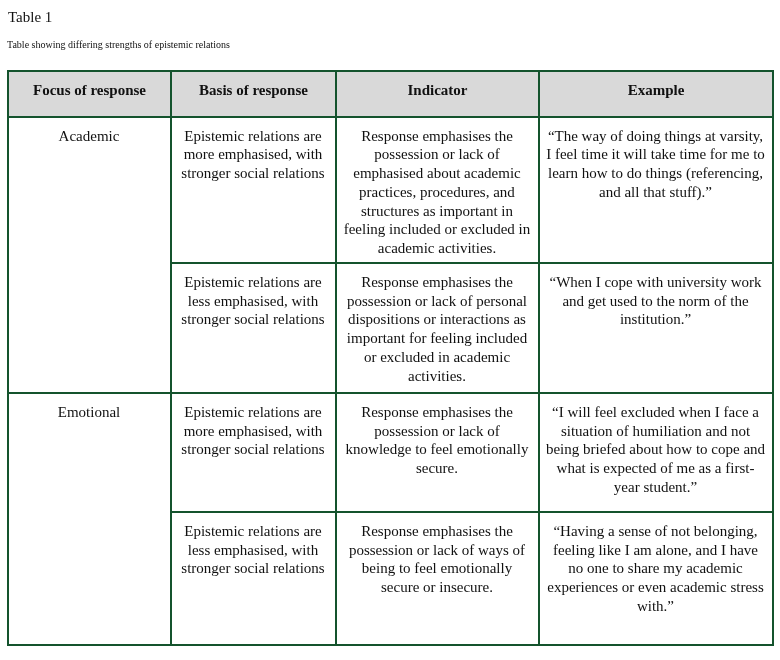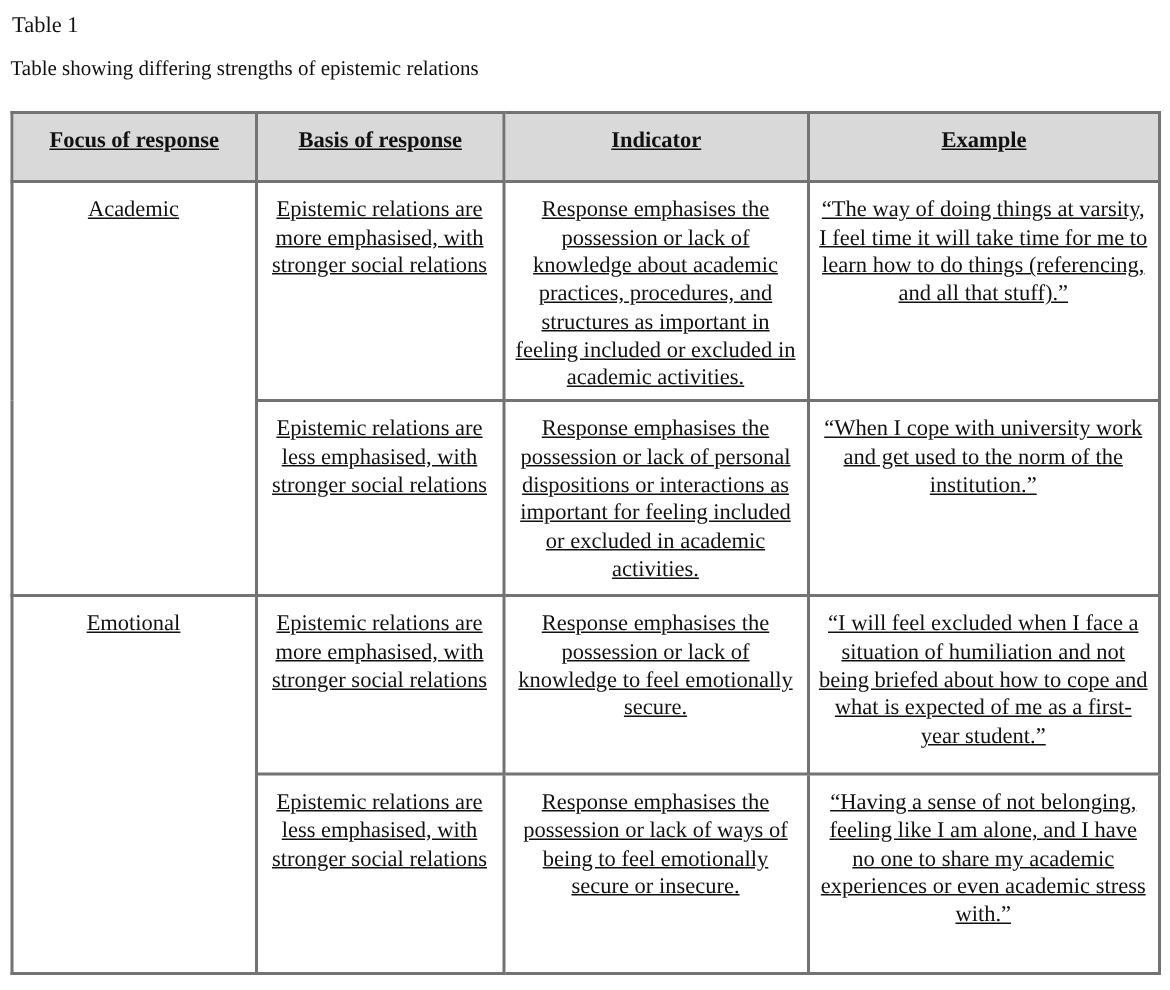--- a/index.html
+++ b/index.html
@@ -17,36 +17,35 @@
   .page {
     padding: 9px 7px 0 7px;
   }
   .caption-number {
     font-weight: normal;
     font-size: 15px;
     line-height: 1.1;
     margin: 0 0 0 1px;
   }
   .caption-text {
-    font-size: 14px;
+    font-size: 10px;
     line-height: 1.1;
     margin: 13px 0 0 0;
   }
   table.epistemic-table {
     border-collapse: collapse;
     table-layout: fixed;
     width: 765px;
     margin-top: 20px;
   }
   table.epistemic-table th,
   table.epistemic-table td {
-    border: 2px solid #737373;
+    border: 2px solid #14532d;
     font-size: 15px;
     overflow: hidden;
-    text-decoration: underline;
   }
   table.epistemic-table th {
     background: #d9d9d9;
     font-weight: bold;
     text-align: center;
     vertical-align: middle;
     padding: 2px 4px 8px 4px;
   }
   table.epistemic-table td {
     vertical-align: top;
@@ -89,21 +88,21 @@
         <th>Focus of response</th>
         <th>Basis of response</th>
         <th>Indicator</th>
         <th>Example</th>
       </tr>
     </thead>
     <tbody>
       <tr class="row-a1">
         <td class="focus-cell" rowspan="2">Academic</td>
         <td>Epistemic relations are more emphasised, with stronger social relations</td>
-        <td>Response emphasises the possession or lack of knowledge about academic practices, procedures, and structures as important in feeling included or excluded in academic activities.</td>
+        <td>Response emphasises the possession or lack of emphasised about academic practices, procedures, and structures as important in feeling included or excluded in academic activities.</td>
         <td>“The way of doing things at varsity, I feel time it will take time for me to learn how to do things (referencing, and all that stuff).”</td>
       </tr>
       <tr class="row-a2">
         <td>Epistemic relations are less emphasised, with stronger social relations</td>
         <td>Response emphasises the possession or lack of personal dispositions or interactions as important for feeling included or excluded in academic activities.</td>
         <td>“When I cope with university work and get used to the norm of the institution.”</td>
       </tr>
       <tr class="row-e1">
         <td class="focus-cell" rowspan="2">Emotional</td>
         <td>Epistemic relations are more emphasised, with stronger social relations</td>

